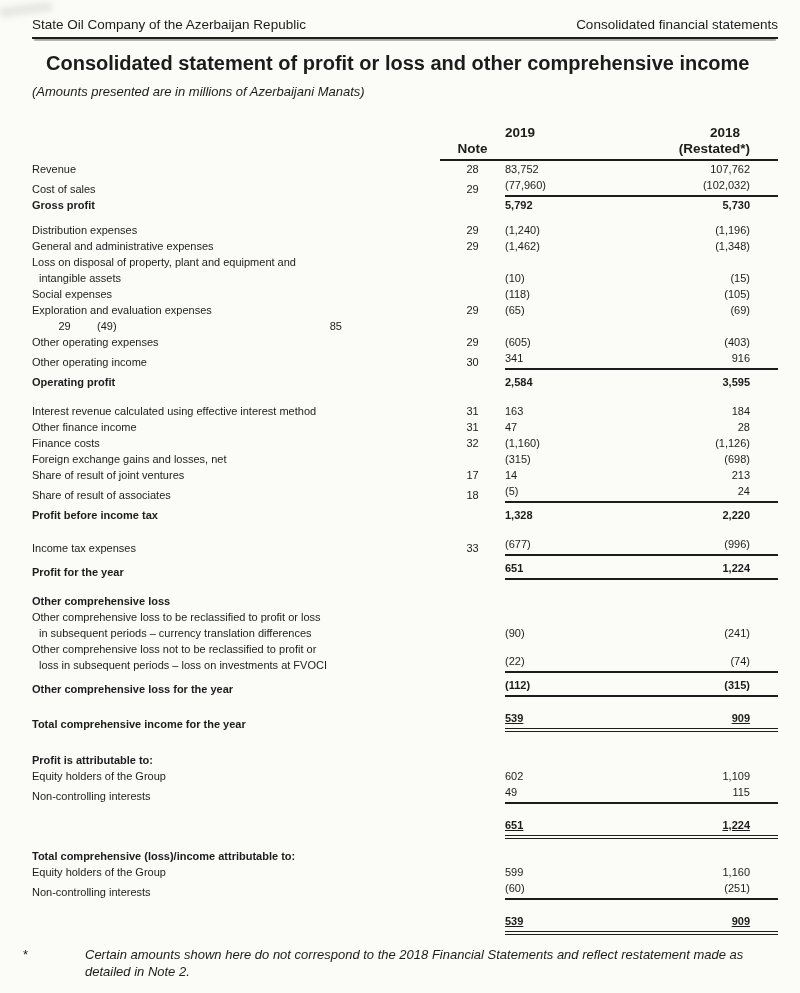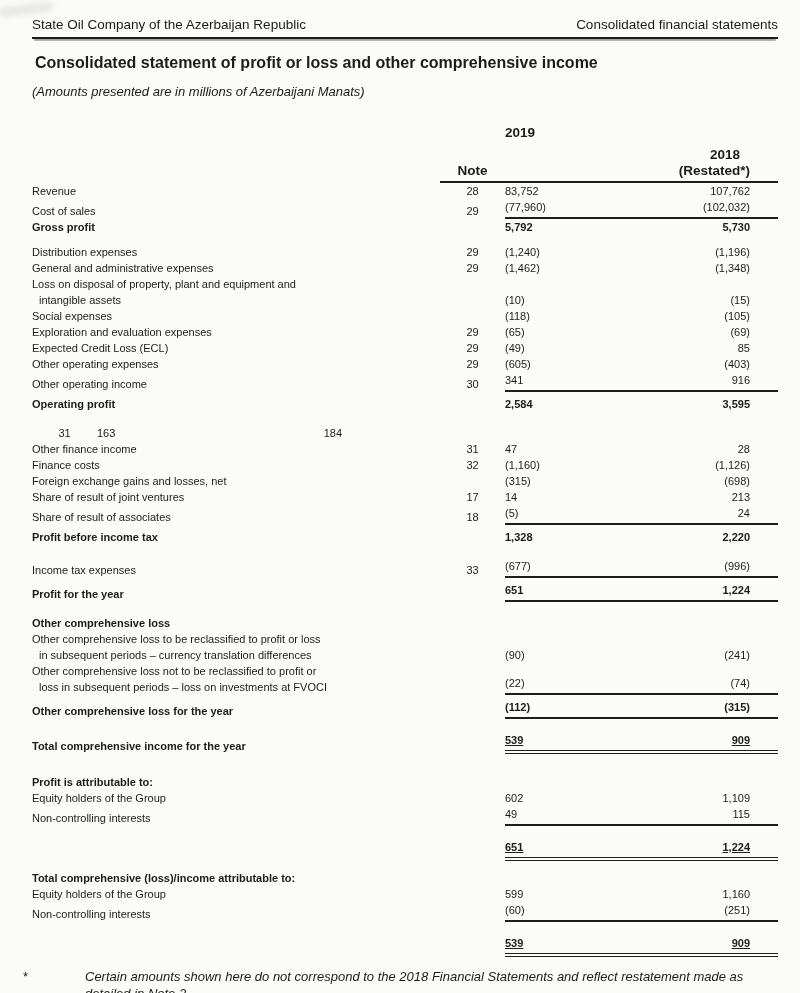--- a/index.html
+++ b/index.html
@@ -10,31 +10,31 @@
     color:#1c1c1c;
     position:relative;
   }
   .sheet{padding:16px 22px 0 32px;filter:blur(0.2px);}
   .smudge{position:absolute;top:5px;left:0;width:52px;height:9px;background:rgba(110,110,110,.16);
           filter:blur(3px);transform:rotate(-7deg);}
   
   .hdr{display:flex;justify-content:space-between;align-items:flex-end;
        font-size:13.5px;line-height:17px;padding-bottom:4px;
        border-bottom:2px solid #1d1d1d;box-shadow:0 4px 0 -2.2px rgba(60,60,60,.45);}
-  h1{font-size:16px;line-height:18px;font-weight:bold;margin:15px 0 0 3px;}
+  h1{font-size:20px;line-height:18px;font-weight:bold;margin:15px 0 0 14px;}
   .subtitle{font-style:italic;font-size:13px;margin-top:12px;}
   
   .c-label{flex:1 1 auto;min-width:0;padding-left:7px;text-indent:-7px;white-space:pre-line;}
   .c-note{width:65px;text-align:center;box-sizing:border-box;flex:0 0 auto;}
   .vals{display:flex;flex:0 0 auto;}
   .c-2019{width:115px;text-align:left;padding-right:18px;box-sizing:border-box;flex:0 0 auto;}
   .c-2018{width:158px;text-align:right;padding-right:28px;box-sizing:border-box;flex:0 0 auto;}
   .thead{display:flex;align-items:flex-end;margin-top:26px;font-weight:bold;font-size:13.5px;line-height:16px;}
   .hcols{display:flex;align-items:flex-end;border-bottom:2px solid #1d1d1d;padding-bottom:2px;}
-  .y2018-top{padding-right:10px;margin-top:22px;}
+  .y2018-top{padding-right:10px;}
   
   .row{display:flex;align-items:flex-end;font-size:11px;line-height:16px;}
   .row.bold{font-weight:bold;}
   .rule-single{border-bottom:2px solid #1d1d1d;padding-bottom:2px;}
   .rule-double{border-bottom:4px double #1d1d1d;padding-bottom:2px;text-decoration:underline;}
   .gap-xs{margin-top:4px;}
   .gap-s{margin-top:9px;}
   .gap-m{margin-top:13px;}
   .gap-l{margin-top:20px;}
   
@@ -132,21 +132,20 @@
       </div>
       <div class="row">
         <div class="c-label">Exploration and evaluation expenses</div>
         <div class="c-note">29</div>
         <div class="vals">
           <div class="c-2019">(65)</div>
           <div class="c-2018">(69)</div>
         </div>
       </div>
       <div class="row">
-        <div class="c-label">Expected Credit Loss (ECL)</div>
         <div class="c-note">29</div>
         <div class="vals">
           <div class="c-2019">(49)</div>
           <div class="c-2018">85</div>
         </div>
       </div>
       <div class="row">
         <div class="c-label">Other operating expenses</div>
         <div class="c-note">29</div>
         <div class="vals">
@@ -164,20 +163,21 @@
       </div>
       <div class="row bold gap-xs">
         <div class="c-label">Operating profit</div>
         <div class="c-note"></div>
         <div class="vals">
           <div class="c-2019">2,584</div>
           <div class="c-2018">3,595</div>
         </div>
       </div>
       <div class="row gap-m">
+        <div class="c-label">Interest revenue calculated using effective interest method</div>
         <div class="c-note">31</div>
         <div class="vals">
           <div class="c-2019">163</div>
           <div class="c-2018">184</div>
         </div>
       </div>
       <div class="row">
         <div class="c-label">Other finance income</div>
         <div class="c-note">31</div>
         <div class="vals">

